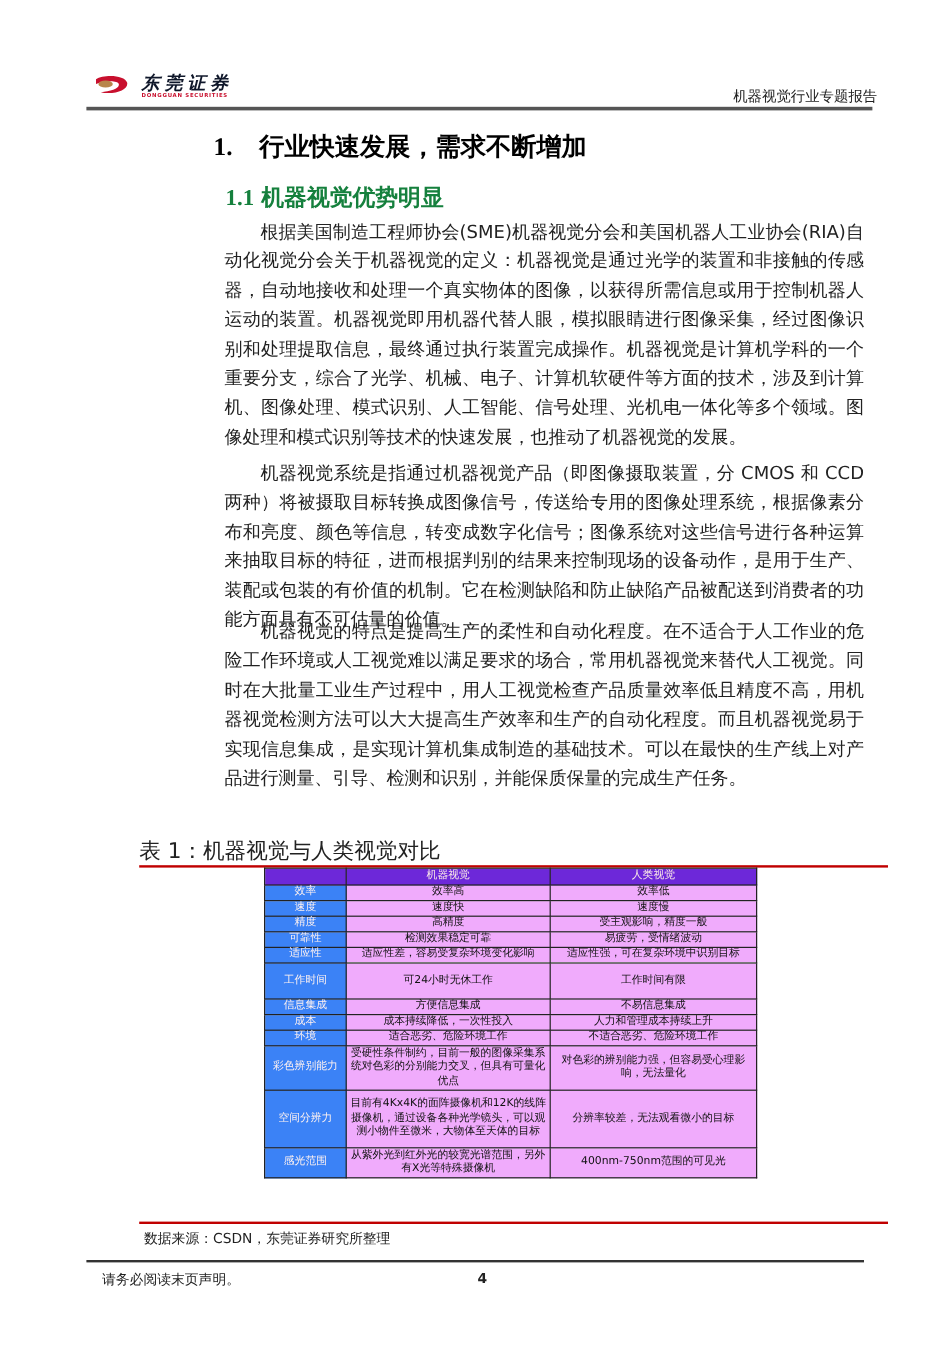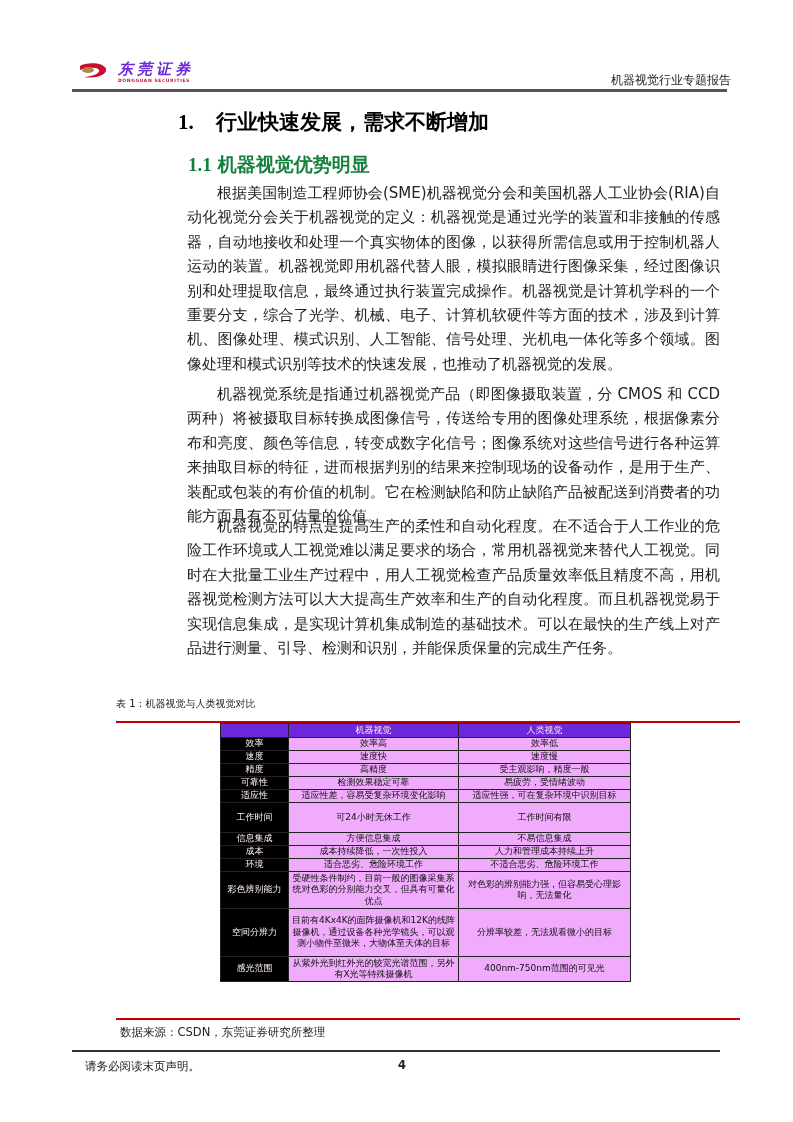--- a/index.html
+++ b/index.html
@@ -4,47 +4,47 @@
 <style>
   html, body { margin:0; padding:0; background:#ffffff; }
   body { width:793px; height:1122px; position:relative; overflow:hidden;
          font-family:"DejaVu Sans", sans-serif; color:#111; }
   .abs { position:absolute; }
 
   
   .logo-wrap { left:78px; top:60px; width:140px; height:26px; }
   .logo-mark { position:absolute; left:0; top:3px; width:30px; height:16px; }
   .logo-cn { position:absolute; left:40px; top:0; font-family:"DejaVu Serif", serif;
-             font-size:15px; letter-spacing:4px; color:#6d28d9; font-weight:bold; font-style:italic; }
+             font-size:15px; letter-spacing:4px; color:#0f172a; font-weight:bold; font-style:italic; }
   .logo-en { position:absolute; left:40px; top:18px; font-size:4.5px; color:#c8102e;
              letter-spacing:0.6px; font-weight:bold; }
   .header-title { right:62px; top:72px; font-size:12px; color:#222; }
   .header-rule { left:72px; top:89px; width:655px; height:3px; background:#555; }
 
   
   .h1 { left:178px; top:108px; font-size:21px; font-weight:bold; color:#000; }
   .h1 .num { font-family:"Liberation Serif", serif; display:inline-block; width:38px; }
   .h2 { left:188px; top:152px; font-size:19px; font-weight:bold; color:#15803d; }
   .h2 .num { font-family:"Liberation Serif", serif; margin-right:6px; }
 
   .para { left:187px; width:533px; font-size:15px; line-height:24.4px;
           text-indent:2em; text-align:justify; color:#222; }
   .p1 { top:181px; }
   .p2 { top:382px; }
   .p3 { top:514px; }
 
-  .table-caption { left:116px; top:697px; font-size:10px; color:#222; }
+  .table-caption { left:116px; top:697px; font-size:18px; color:#222; }
   .red-rule-top { left:116px; top:721px; width:624px; height:2px; background:#c00000; }
 
   table.cmp { position:absolute; left:220px; top:723px; width:410px;
               border-collapse:collapse; font-size:9px; table-layout:fixed; }
   table.cmp td, table.cmp th { border:1px solid #222; text-align:center;
               padding:0 3px; line-height:11.5px; }
   table.cmp th { background:#6d28d9; color:#fbe9e7; font-weight:normal; height:13px; }
-  table.cmp td.lab { background:#000000; color:#fff2f0; }
+  table.cmp td.lab { background:#3b82f6; color:#fff2f0; }
   table.cmp td.val { background:#f0abfc; color:#111; }
   col.c1 { width:68px; } col.c2 { width:170px; } col.c3 { width:172px; }
 
   .red-rule-bot { left:116px; top:1018px; width:624px; height:2px; background:#c00000; }
   .source { left:120px; top:1025px; font-size:11.5px; color:#222; }
   .footer-rule { left:72px; top:1050px; width:648px; height:1.5px; background:#333; }
   .footer-note { left:85px; top:1059px; font-size:11.5px; color:#222; }
   .page-num { left:398px; top:1058px; font-size:11.5px; font-weight:bold; color:#222; }
 </style>
 </head>

